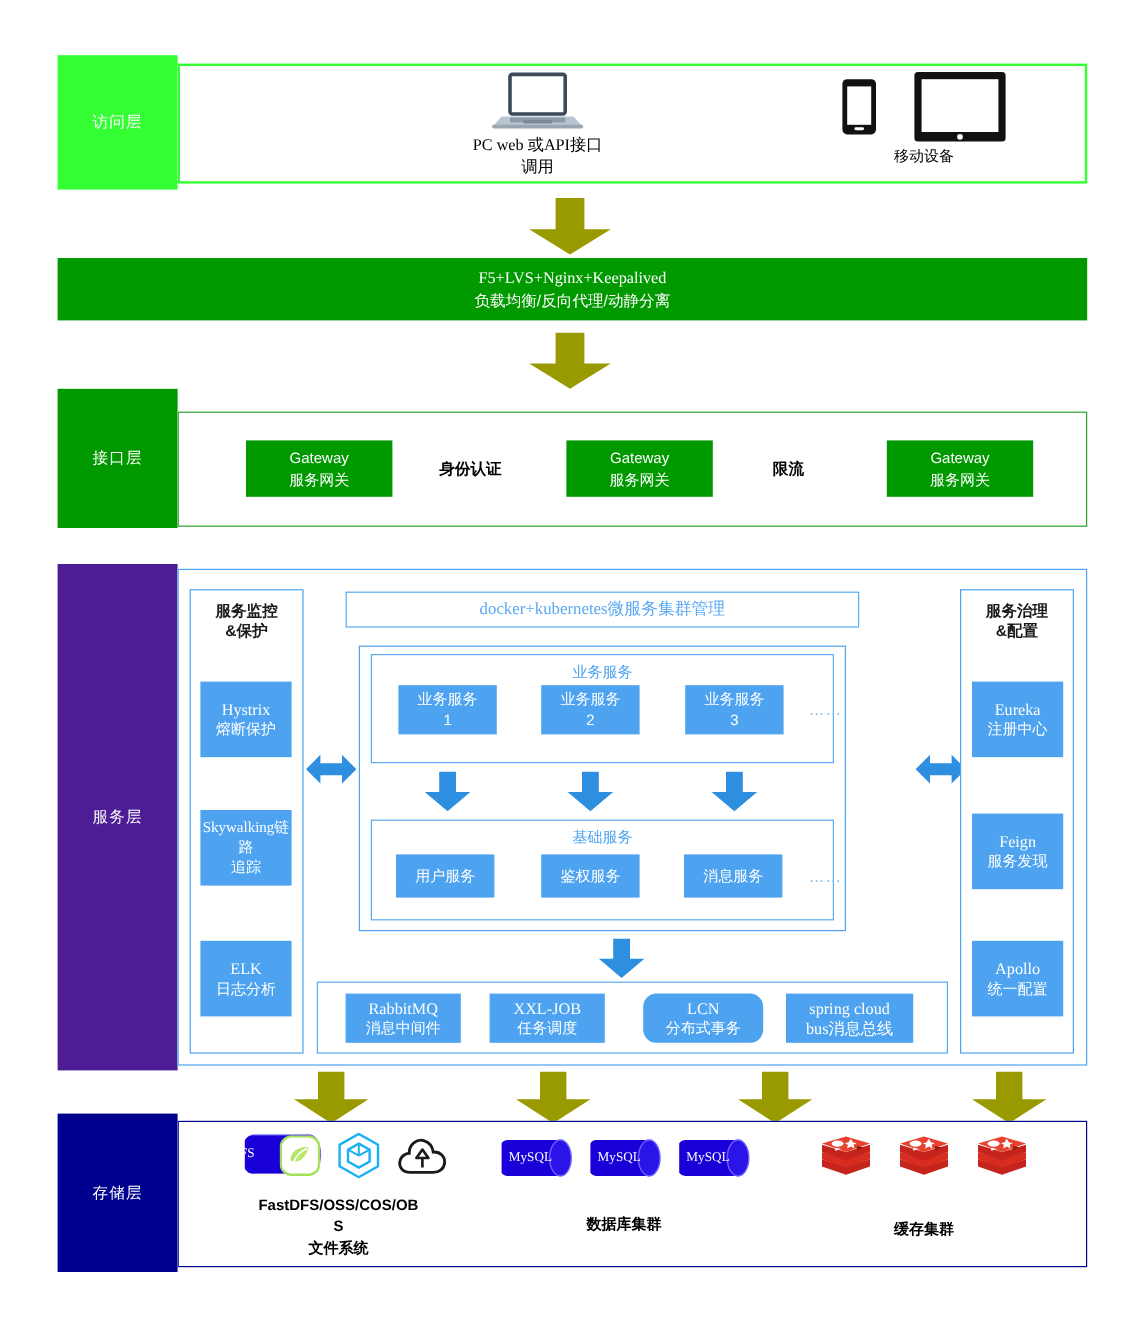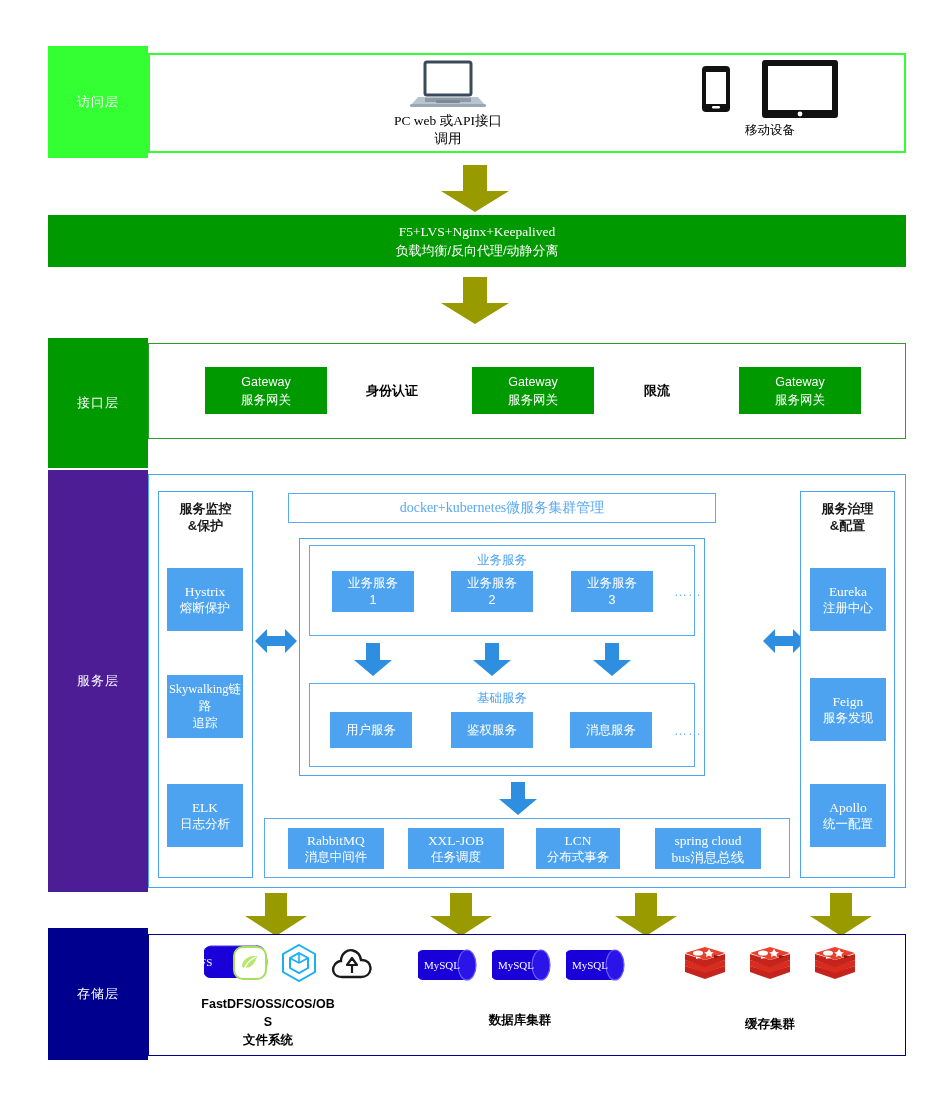--- a/index.html
+++ b/index.html
@@ -137,21 +137,21 @@
   <div>F5+LVS+Nginx+Keepalived</div>
   <div class="cn">负载均衡/反向代理/动静分离</div>
 </div>
 
 <div class="abs arrow-down" style="left:437px;top:277px;width:76px;height:48px;">
   <svg width="76" height="48" viewBox="0 0 76 48">
       <path d="M26 0 H50 V26 H72 L38 47 L4 26 H26 Z" fill="#999900"></path>
     </svg>
 </div>
 
-<div class="abs iface-tab layer-tab" style="left:48px;top:338px;width:100px;height:130px;">
+<div class="abs iface-tab layer-tab" style="left:48px;top:324px;width:100px;height:116px;">
   <span>接口层</span>
 </div>
 <div class="abs iface-body layer-body" style="left:148px;top:343px;width:758px;height:96px;"></div>
 
 <div class="abs gw-box" style="left:205px;top:367px;width:122px;height:47px;">
   <span class="en">Gateway</span>
   <span>服务网关</span>
 </div>
 <div class="abs plain-label" style="left:345px;top:367px;width:94px;height:47px;">
   <span>身份认证</span>
@@ -263,21 +263,21 @@
 
 <div class="abs sub-panel" style="left:264px;top:818px;width:526px;height:60px;"></div>
 <div class="abs blue-box" style="left:288px;top:828px;width:96px;height:41px;">
   <span class="en">RabbitMQ</span>
   <span>消息中间件</span>
 </div>
 <div class="abs blue-box" style="left:408px;top:828px;width:96px;height:41px;">
   <span class="en">XXL-JOB</span>
   <span>任务调度</span>
 </div>
-<div class="abs blue-box" style="left:536px;top:828px;width:84px;height:41px;">
+<div class="abs blue-box" style="left:536px;top:828px;width:100px;height:41px;border-radius:11px;">
   <span class="en">LCN</span>
   <span>分布式事务</span>
 </div>
 <div class="abs blue-box" style="left:655px;top:828px;width:106px;height:41px;">
   <span class="en">spring cloud</span>
   <span class="en">bus消息总线</span>
 </div>
 
 <div class="abs dbl-arrow" style="left:763px;top:625px;width:42px;height:32px;">
   <svg width="42" height="32" viewBox="0 0 42 32">
@@ -352,21 +352,21 @@
     <path d="M18 9 L27 14 V24 L18 29 L9 24 V14 Z" fill="none" stroke="#1ab0f5" stroke-width="2"></path>
     <path d="M18 9 L18 19 M18 19 L9 14 M18 19 L27 14" stroke="#1ab0f5" stroke-width="1.6" fill="none"></path>
   </svg>
 </div>
 <div class="abs" style="left:331px;top:946px;width:42px;height:34px;">
   <svg width="42" height="34" viewBox="0 0 42 34">
     <path d="M11 31 C4 31 1 26 2.5 21 C4 16 9 15 10 15 C10 7 17 3 22 4.5 C27 6 29.5 10 30 14 C36 13.5 40 18 39.5 23 C39 28 35 31 30 31 Z" fill="none" stroke="#1a1a1a" stroke-width="2.4"></path>
     <path d="M21 27 V19 H16 L21 12 L26 19 H21" fill="none" stroke="#1a1a1a" stroke-width="2.2" stroke-linejoin="round"></path>
   </svg>
 </div>
-<div class="abs store-caption" style="left:158px;top:995px;width:220px;">
+<div class="abs store-caption" style="left:172px;top:995px;width:220px;">
   <div>FastDFS/OSS/COS/OB</div>
   <div>S</div>
   <div>文件系统</div>
 </div>
 
 <div class="abs" style="left:418px;top:948px;width:62px;height:34px;">
   <svg width="62" height="34" viewBox="0 0 62 34">
     <rect x="5" y="2" width="44" height="30" fill="#1a00d8"></rect>
     <ellipse cx="49" cy="17" rx="9" ry="15" fill="#2a14e8" stroke="#6a5cff" stroke-width="1.2"></ellipse>
     <ellipse cx="5" cy="17" rx="9" ry="15" fill="#1a00d8"></ellipse>

